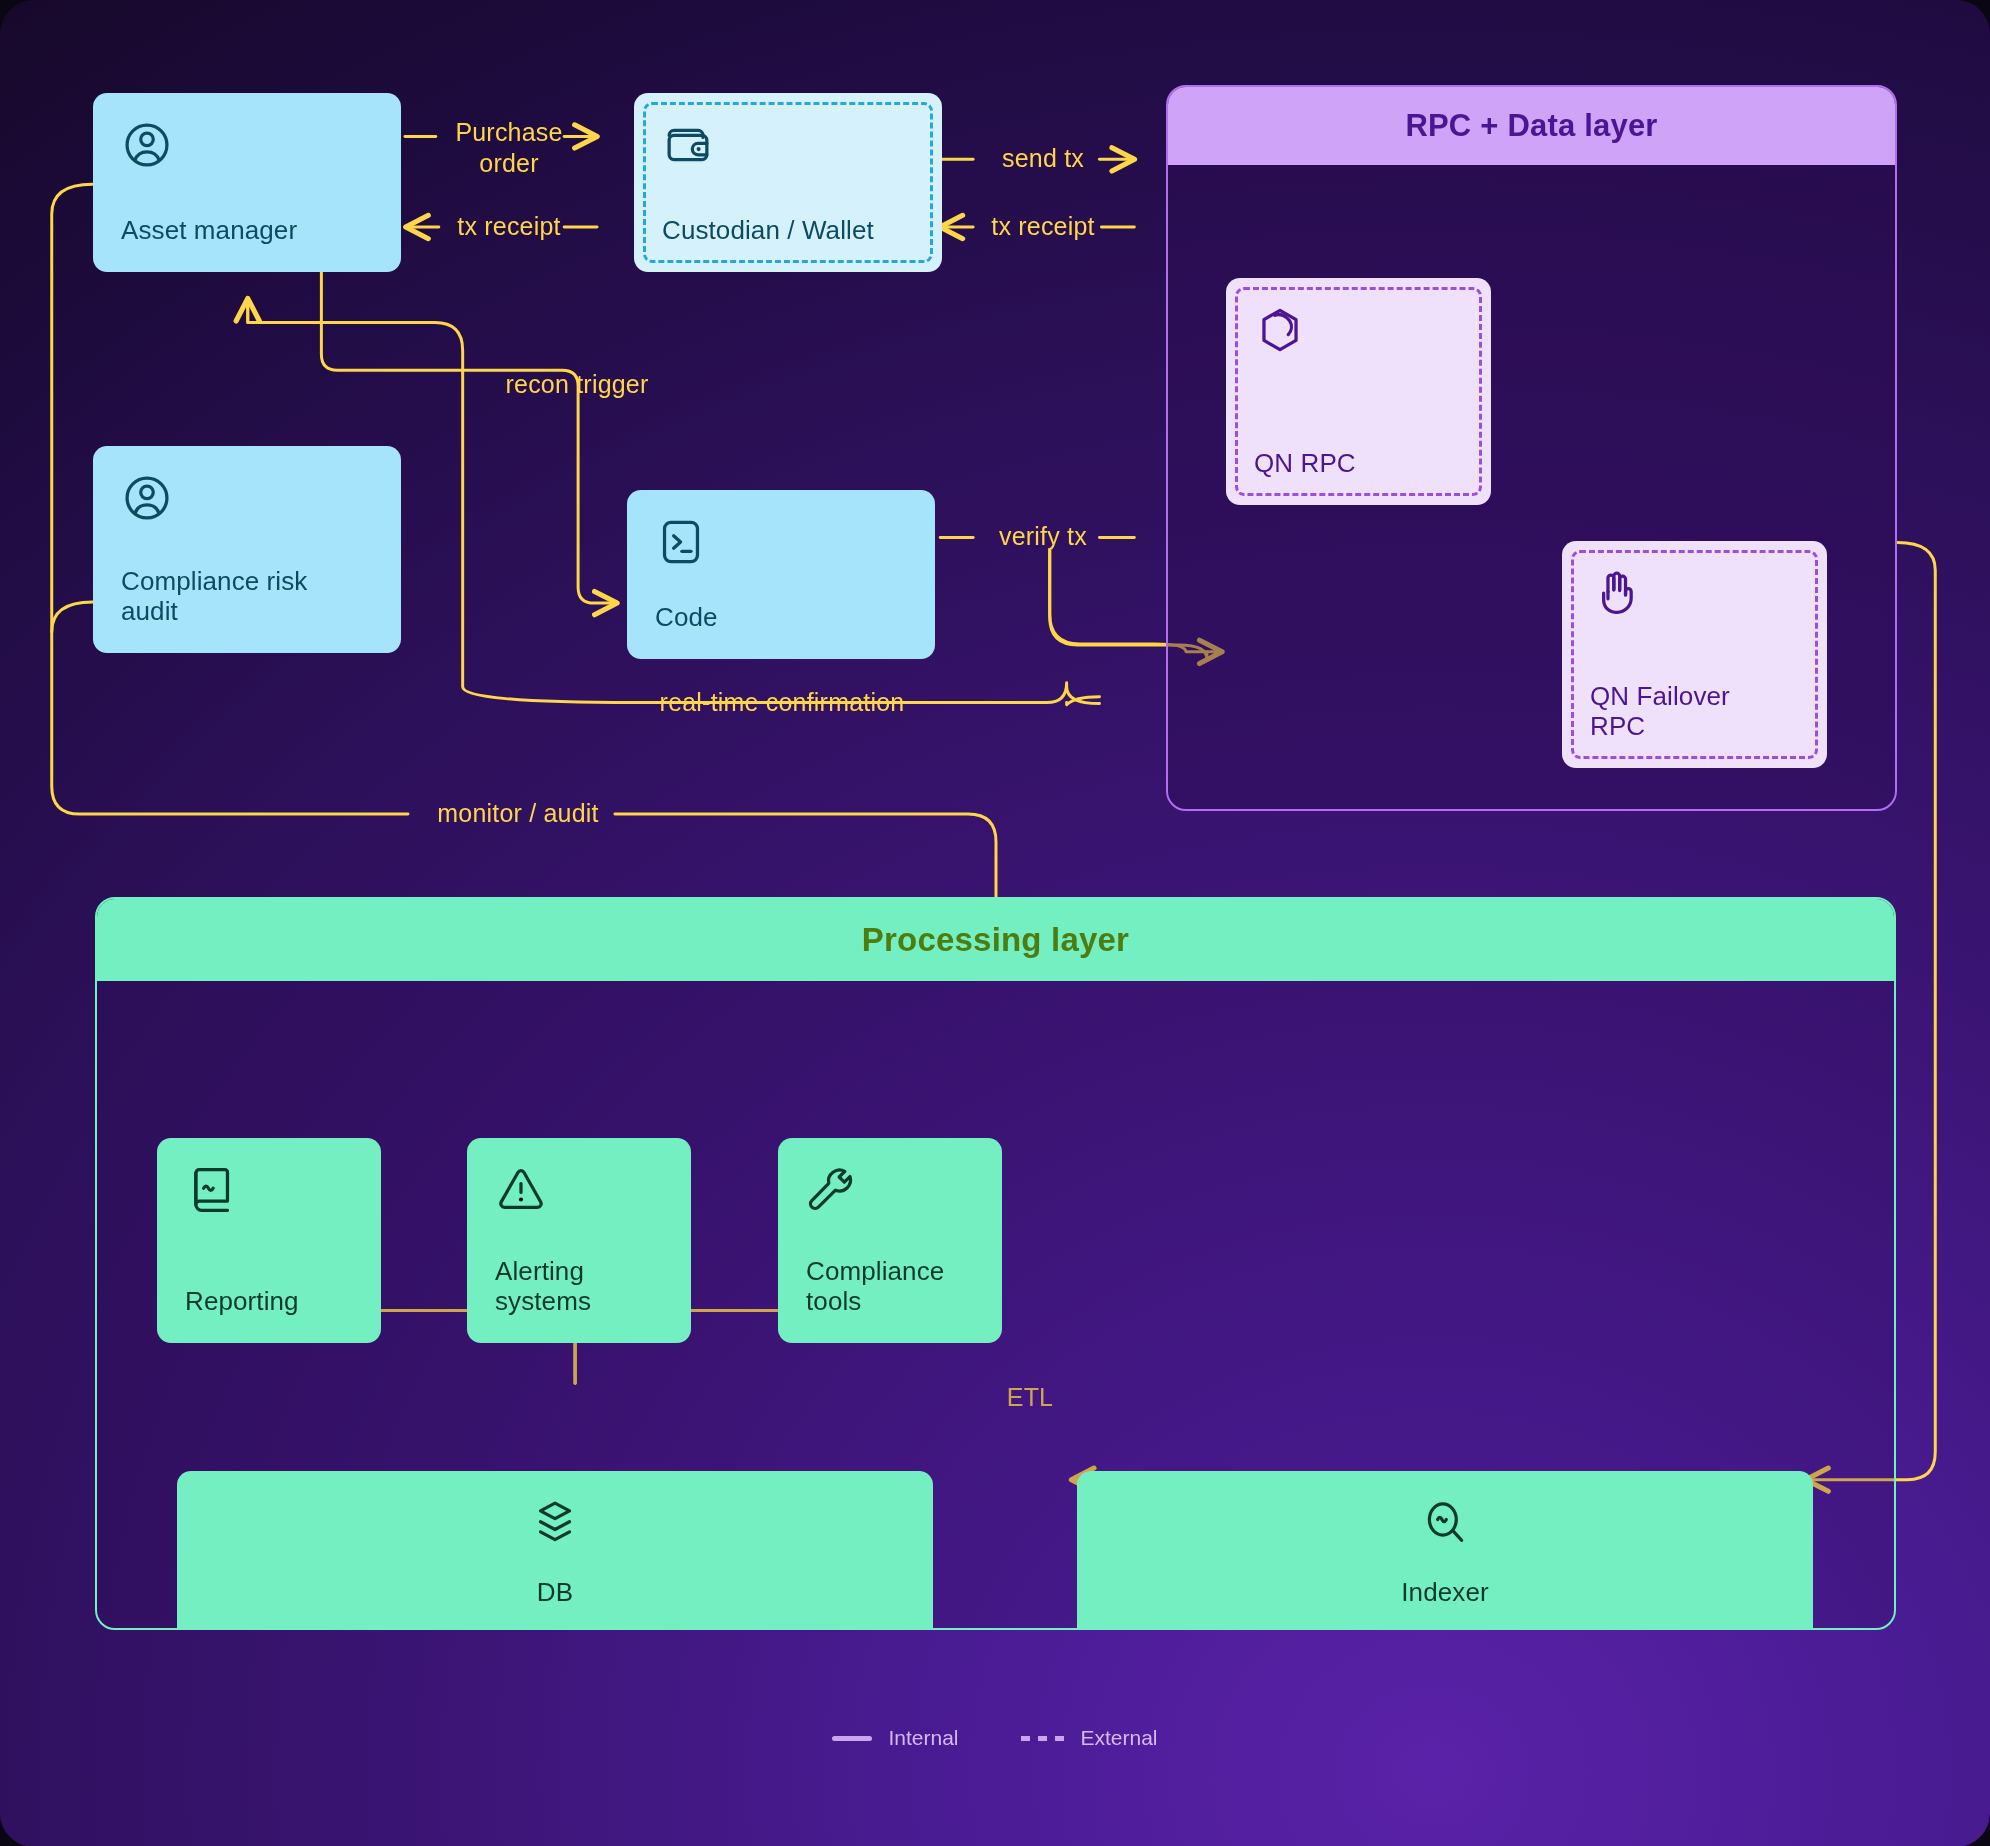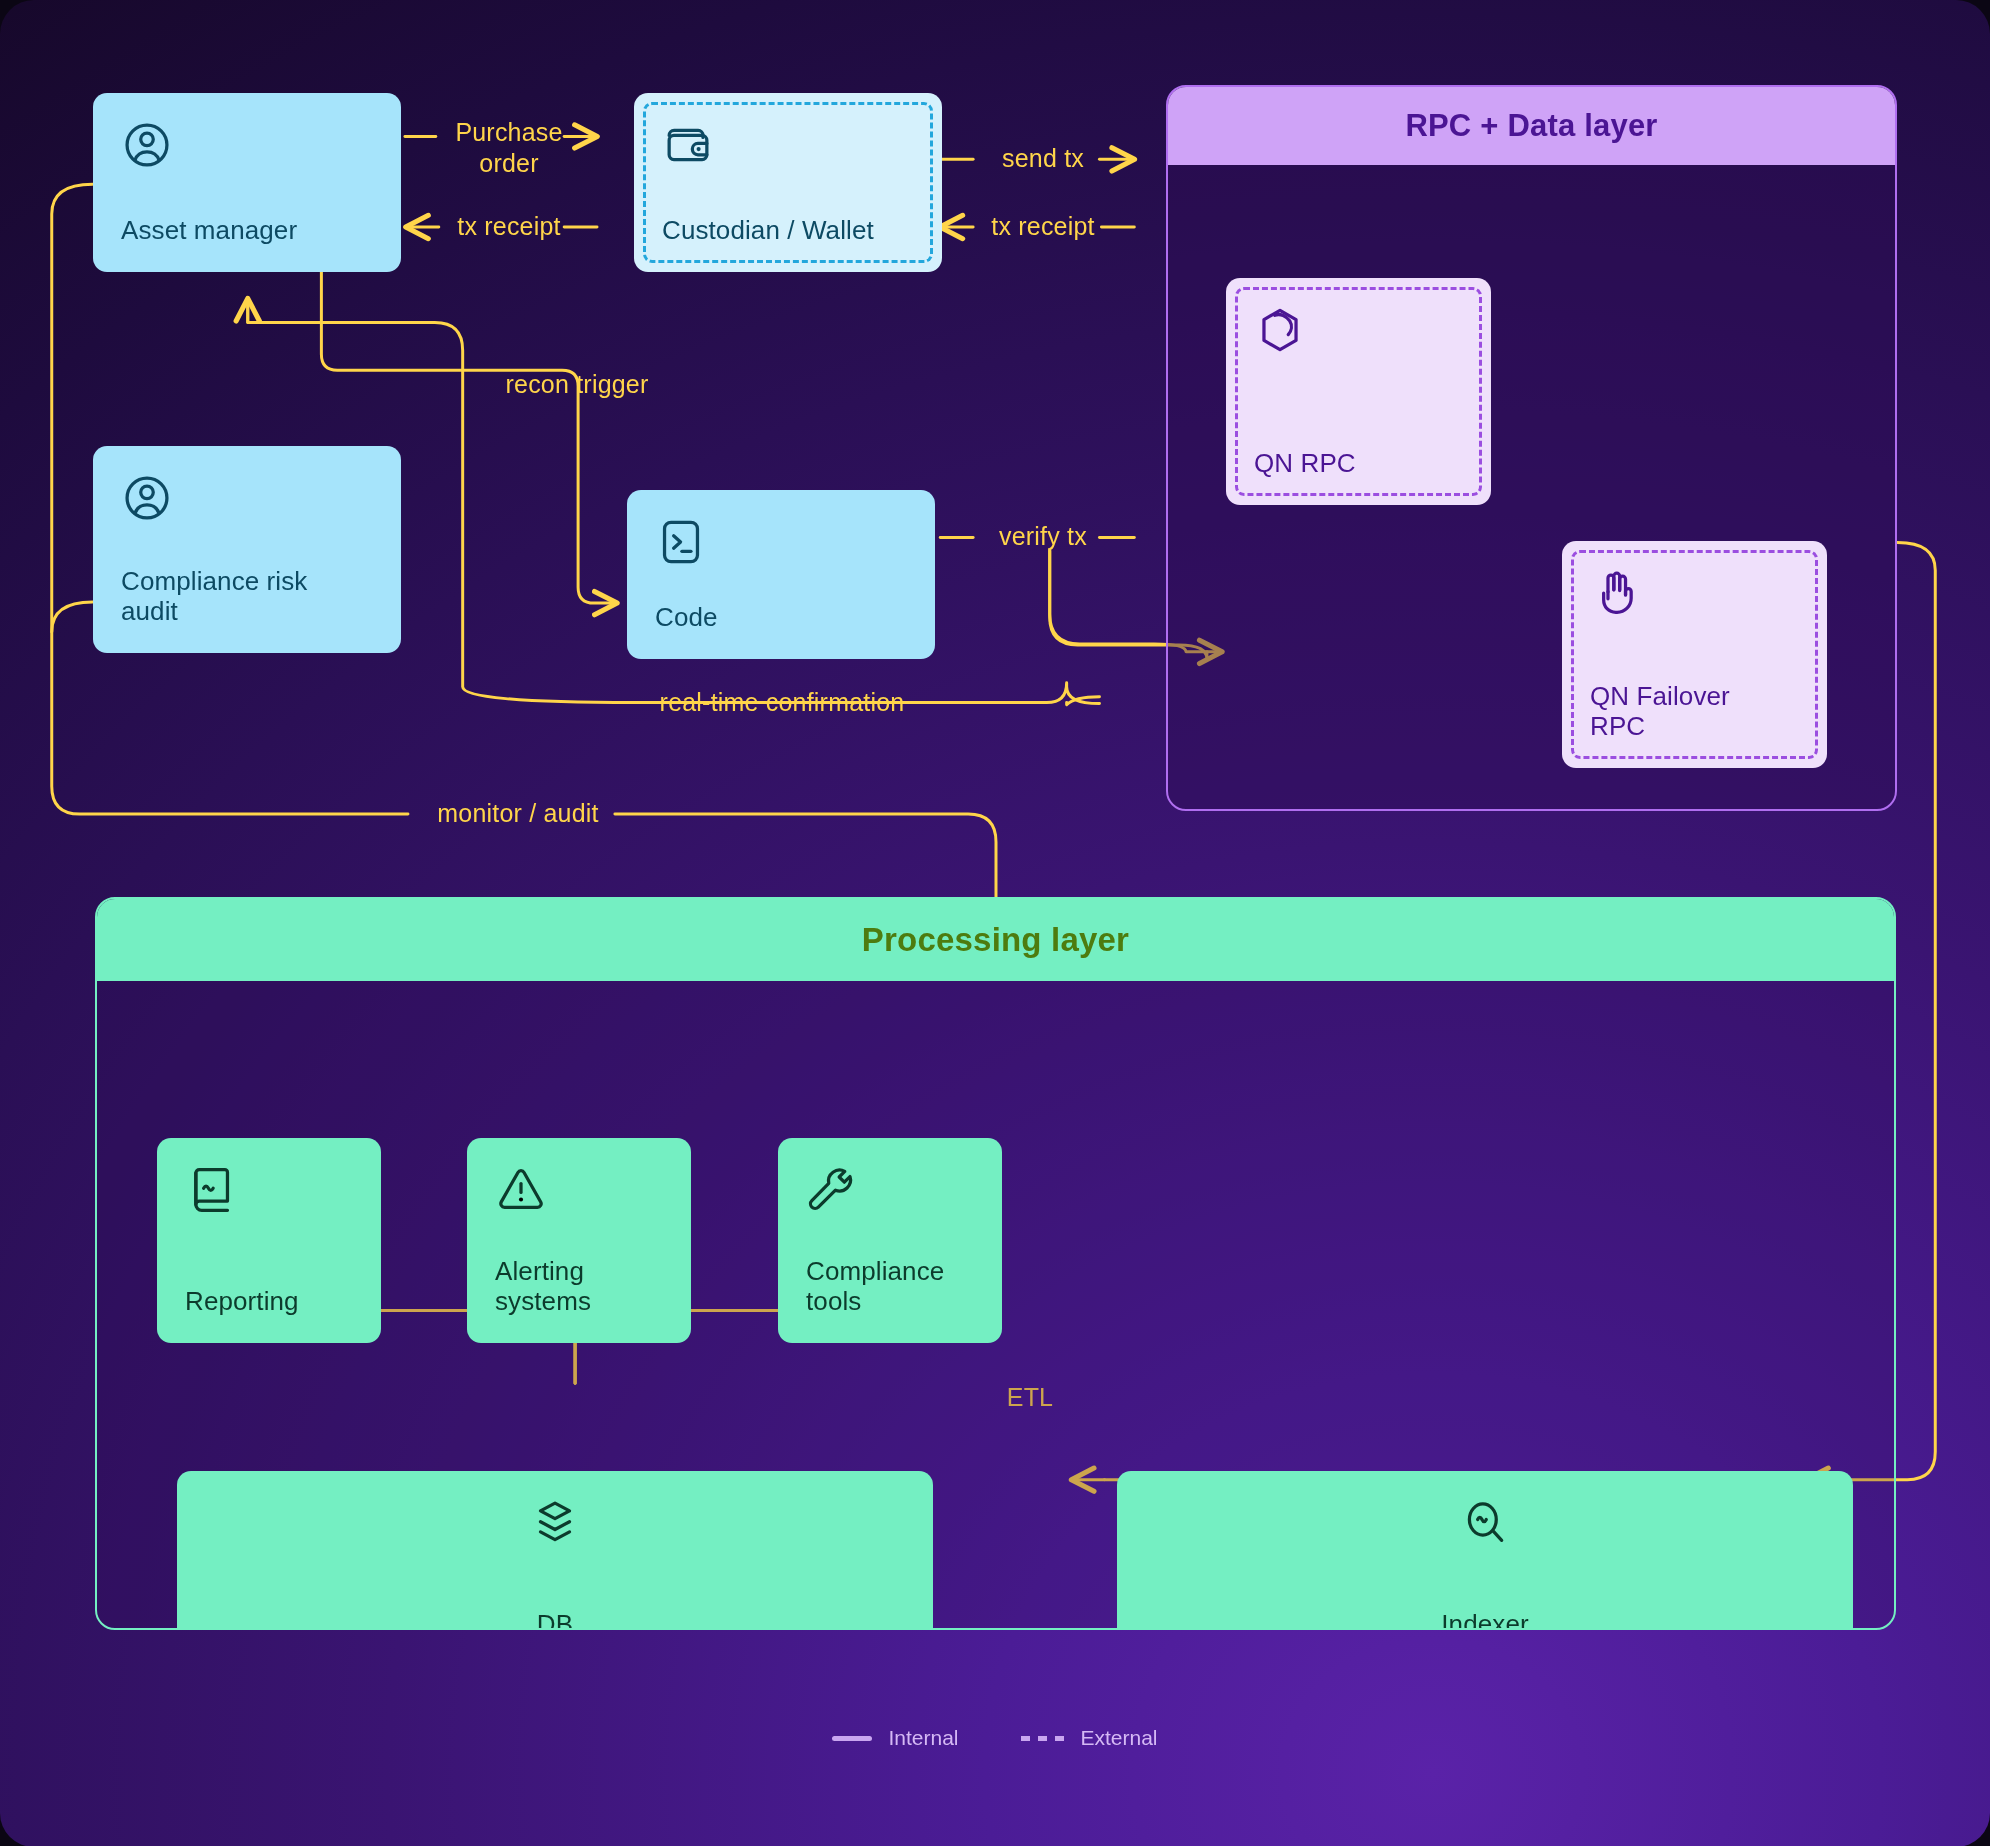--- a/index.html
+++ b/index.html
@@ -53,21 +53,21 @@
   .pur-ext .ico { stroke: #4b1594; }
   .pur-ext::after {
     content:""; position:absolute; inset:9px;
     border: 3px dashed #9b4ee0; border-radius: 9px; pointer-events:none;
   }
 
   
   .green { background: #74efc2; }
   .green .lbl { color: #0c3b2c; }
   .green .ico { stroke: #0c3b2c; }
-  .green.center { align-items: center; justify-content: space-between; gap: 36px; }
+  .green.center { align-items: center; justify-content: flex-start; gap: 28px; }
   .green.center .lbl { text-align: center; }
 
   
   .group {
     position: absolute;
     border-radius: 20px;
     overflow: hidden;
   }
   .group .ghdr {
     text-align: center;
@@ -277,21 +277,21 @@
 
       <div class="node green center" style="left:80px; top:490px; width:756px; height:195px;">
         <svg class="ico" viewBox="0 0 24 24" fill="none" stroke-width="1.5" stroke-linecap="round" stroke-linejoin="round">
           <path d="M12 2.8l6.7 3.6L12 10 5.3 6.4z"></path>
           <path d="M5.3 11.4L12 15l6.7-3.6"></path>
           <path d="M5.3 16.1L12 19.7l6.7-3.6"></path>
         </svg>
         <div class="lbl">DB</div>
       </div>
 
-      <div class="node green center" style="left:980px; top:490px; width:736px; height:195px;margin-left:40px;">
+      <div class="node green center" style="left:980px; top:490px; width:736px; height:195px;">
         <svg class="ico" viewBox="0 0 24 24" fill="none" stroke-width="1.5" stroke-linecap="round" stroke-linejoin="round">
           <ellipse cx="11" cy="10.4" rx="6.2" ry="7.2"></ellipse>
           <path d="M15.7 15.6l4 4.4"></path>
           <path d="M8.6 10.4c.6-1.3 1.4-1.3 2 0 .6 1.3 1.4 1.3 2 0"></path>
         </svg>
         <div class="lbl">Indexer</div>
       </div>
     </div>
   </div>
 

